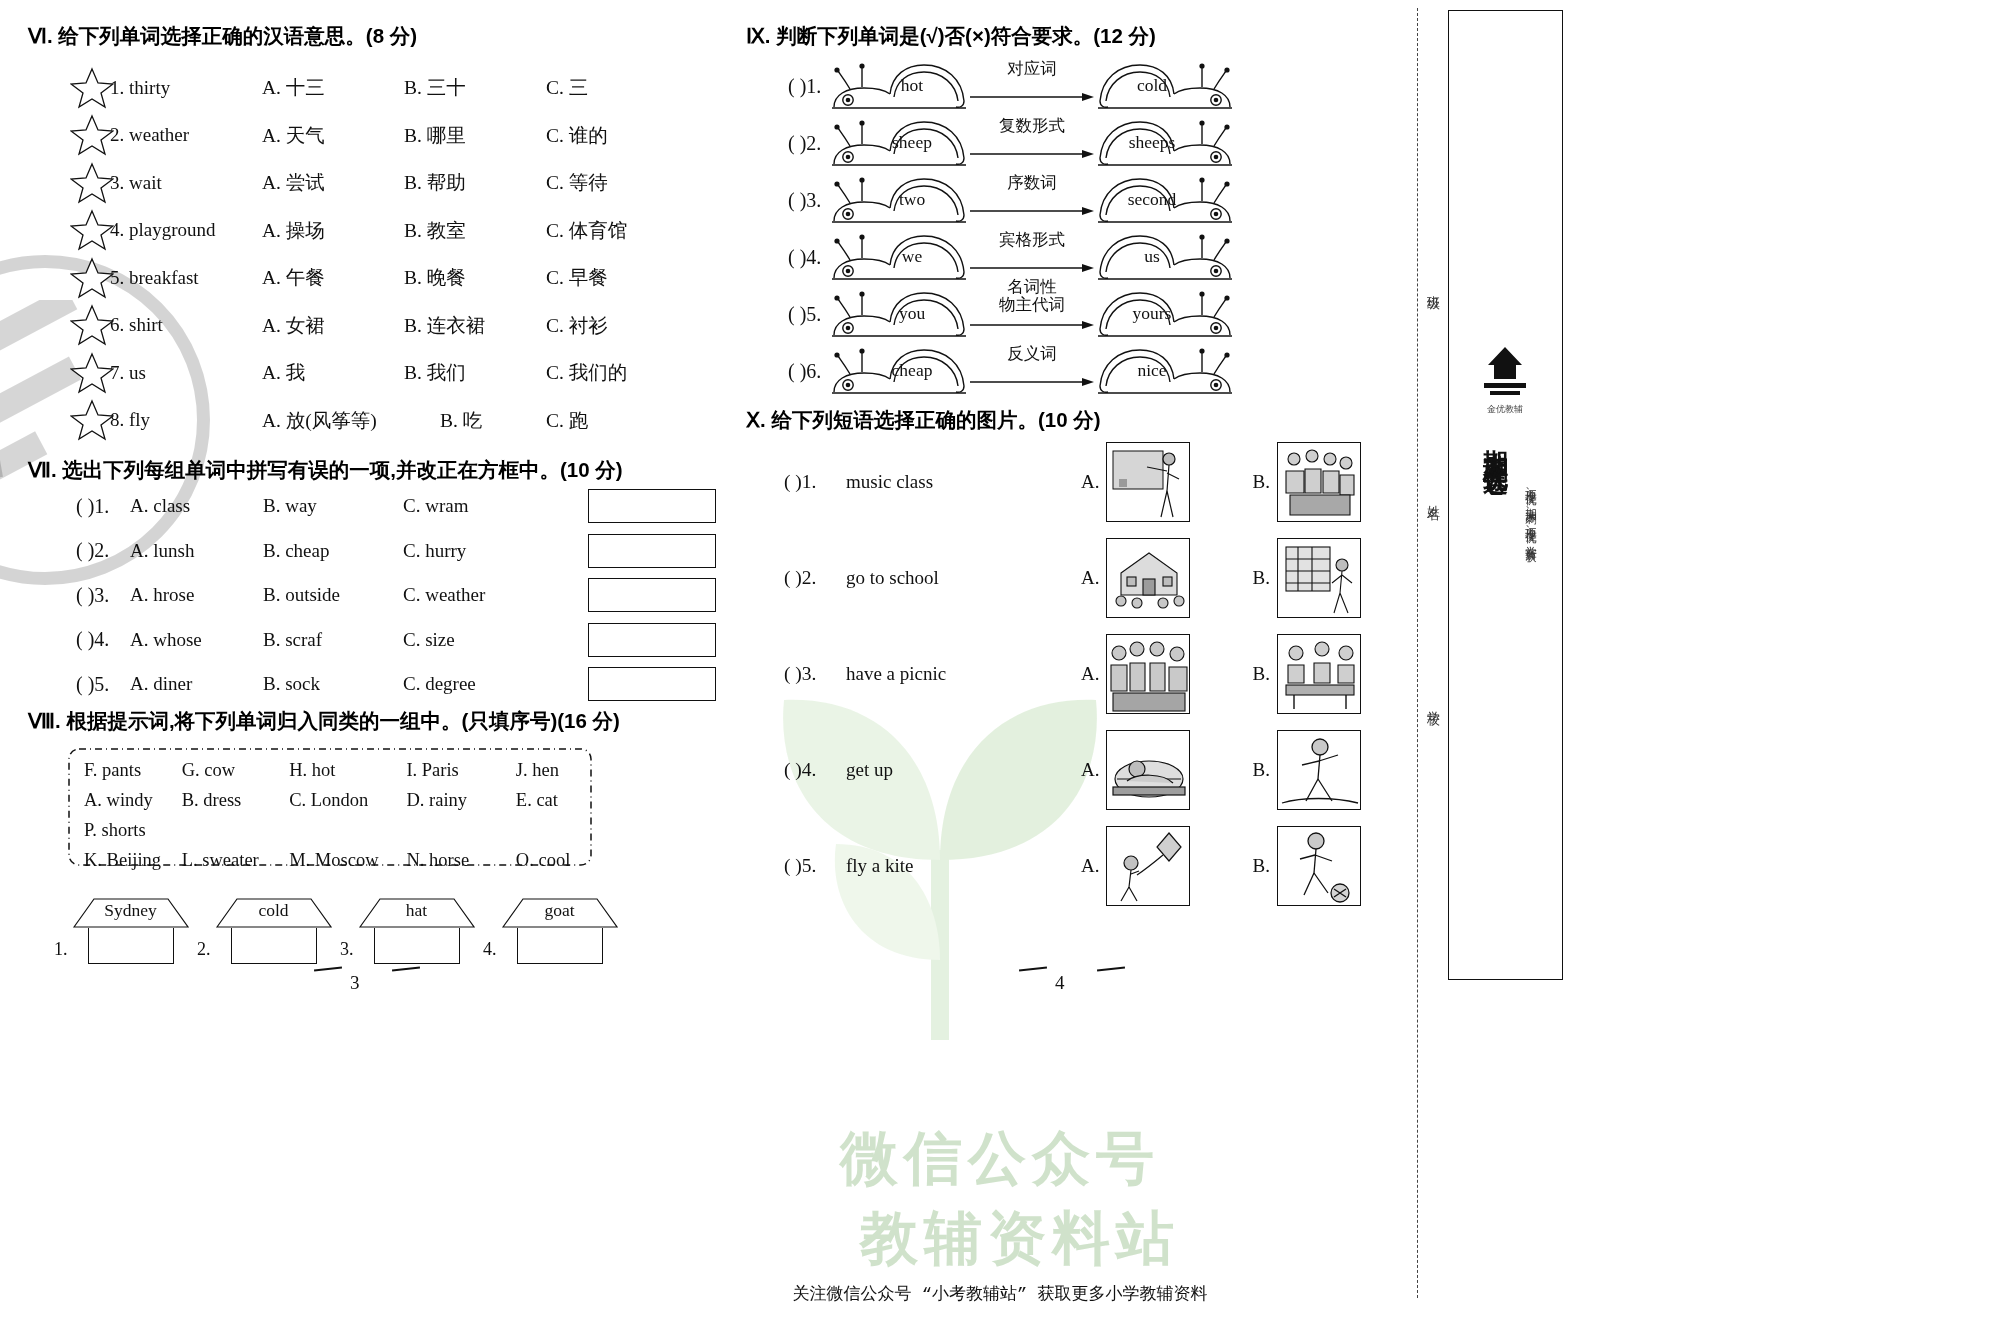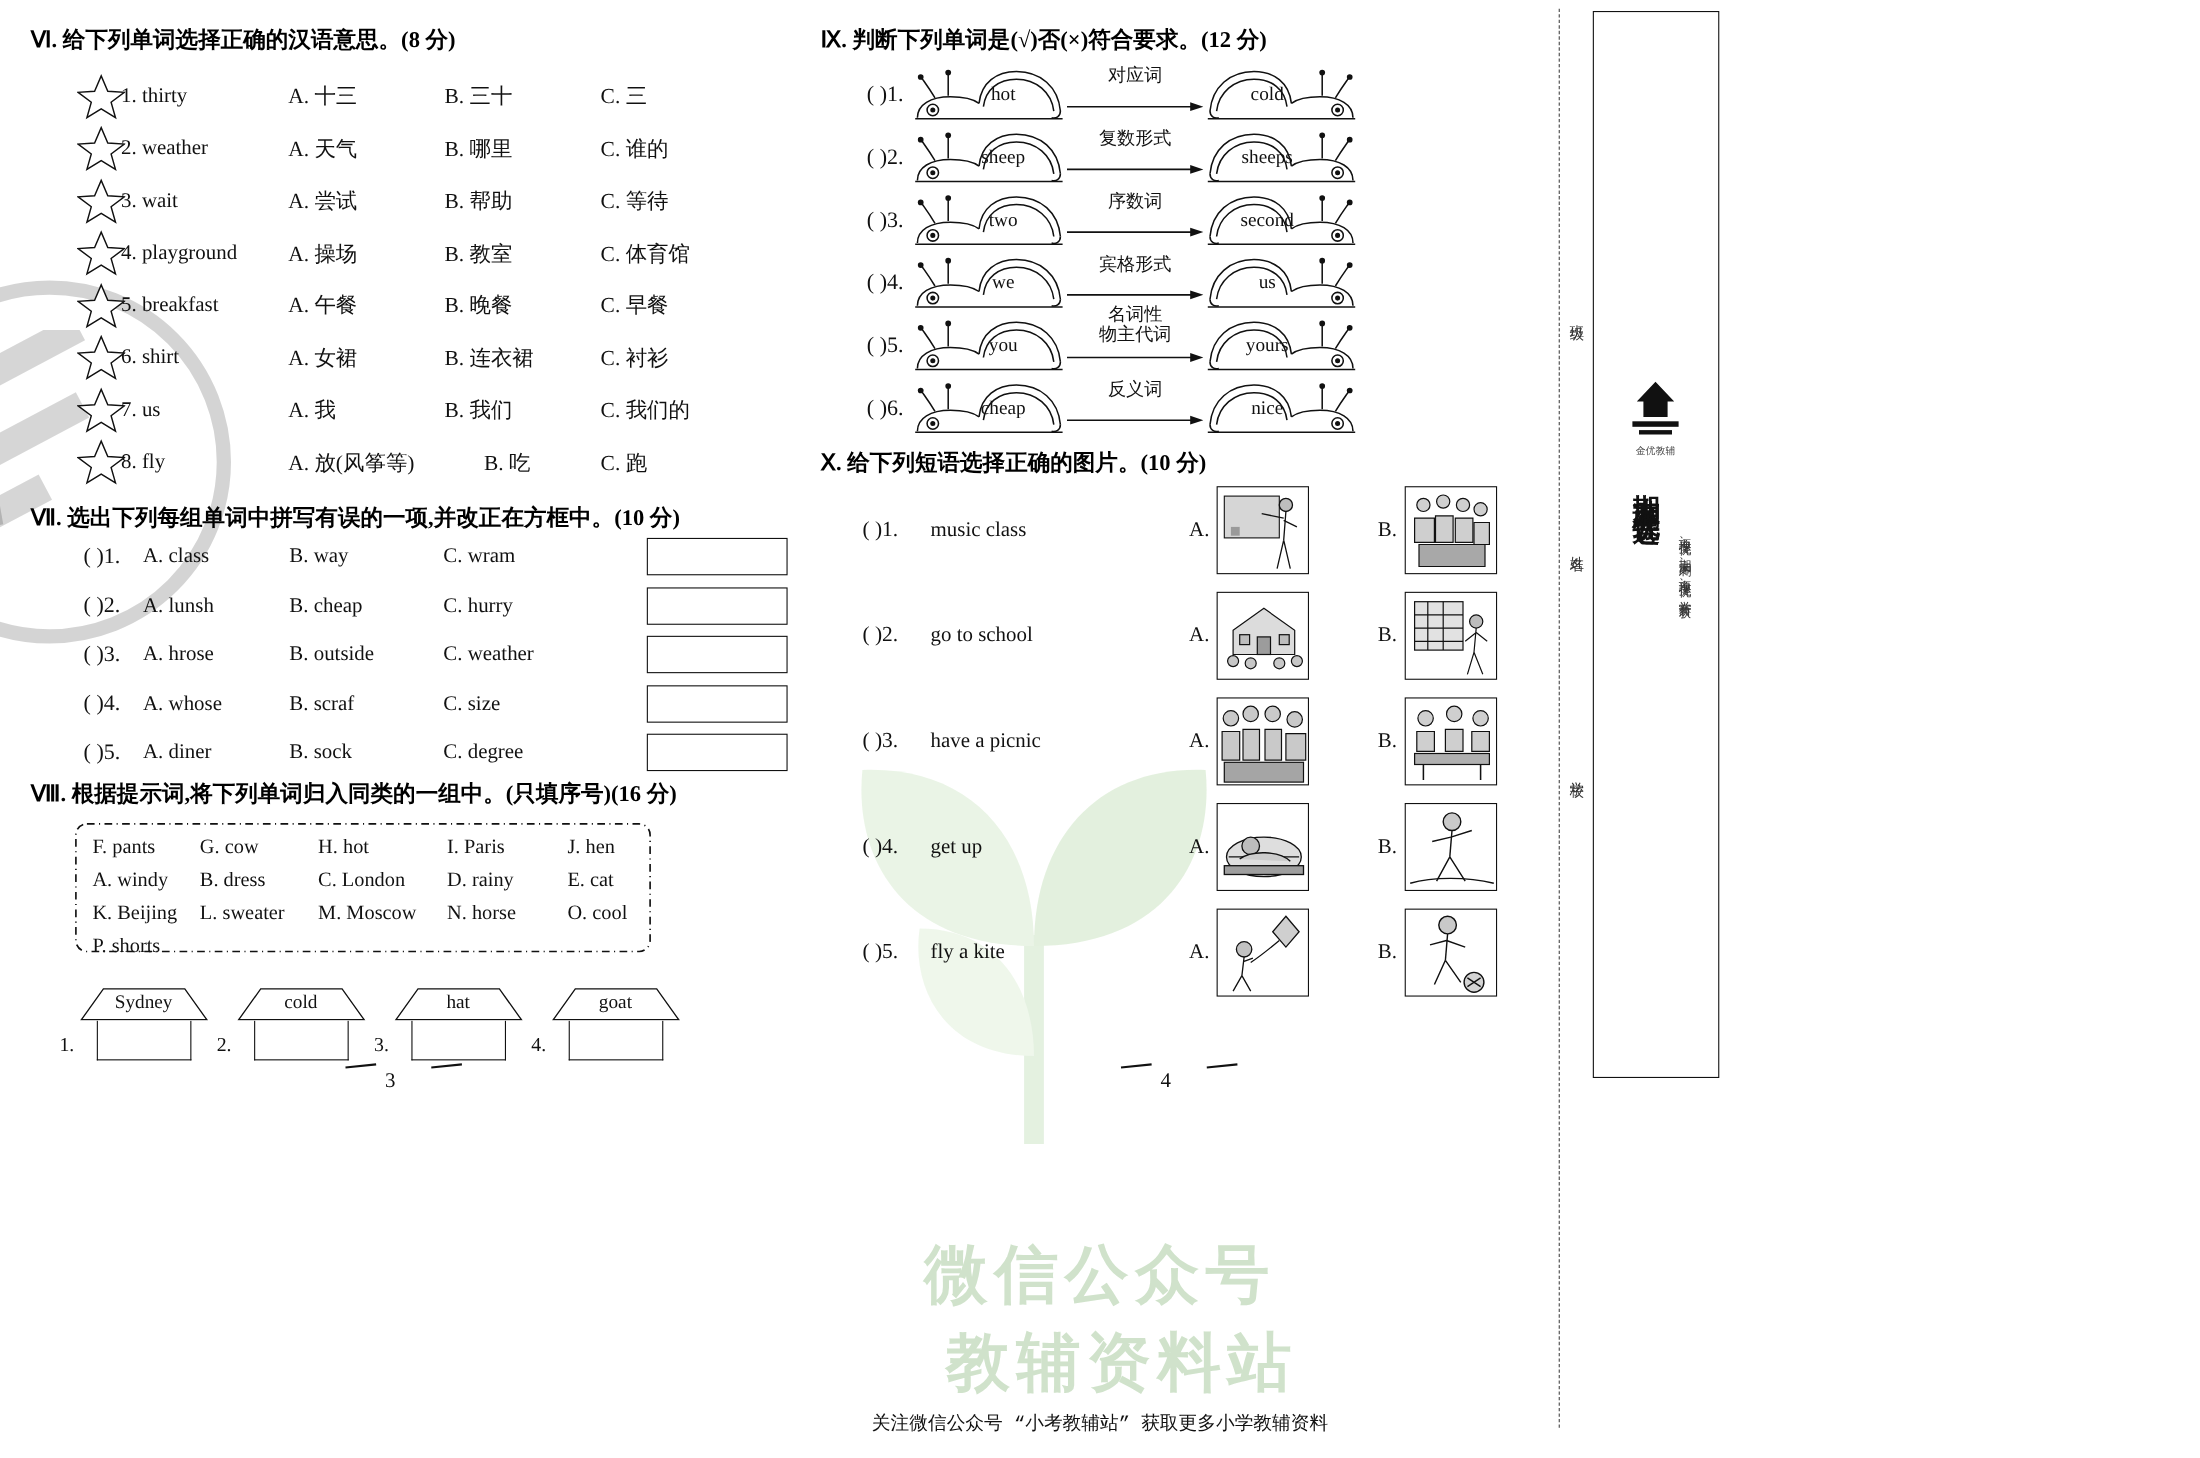--- a/index.html
+++ b/index.html
@@ -40,21 +40,21 @@
   .col-left{ position:absolute; left:28px; top:22px; width:700px; }
   .col-right{ position:absolute; left:746px; top:22px; width:660px; }
 
   .divider{
     position:absolute; left:1417px; top:8px; width:1px; height:1290px;
     border-left:1px dashed #444;
   }
 
   
   .sec-head{
-    font-family:Liberation Serif, serif;
+    font-family:Liberation Sans, sans-serif;
     font-weight:700; font-size:20.5px; color:#000;
     white-space:nowrap; letter-spacing:0px;
   }
 
   
   .q6-list{ margin-top:14px; }
   .q6-row{
     display:flex; align-items:center; height:47.5px; position:relative;
   }
   .star{
@@ -355,28 +355,28 @@
           <span class="bank-cell bc5">J. hen</span>
         </div>
         <div class="bank-row">
           <span class="bank-cell bc1">A. windy</span>
           <span class="bank-cell bc2">B. dress</span>
           <span class="bank-cell bc3">C. London</span>
           <span class="bank-cell bc4">D. rainy</span>
           <span class="bank-cell bc5">E. cat</span>
         </div>
         <div class="bank-row">
+          <span class="bank-cell bc1">P. shorts</span>
+        </div>
+        <div class="bank-row">
           <span class="bank-cell bc1">K. Beijing</span>
           <span class="bank-cell bc2">L. sweater</span>
           <span class="bank-cell bc3">M. Moscow</span>
           <span class="bank-cell bc4">N. horse</span>
           <span class="bank-cell bc5">O. cool</span>
-        </div>
-        <div class="bank-row">
-          <span class="bank-cell bc1">P. shorts</span>
         </div>
       </div>
     </div>
 
     <div class="houses">
       <div class="house-wrap">
         <span class="house-num">1.</span>
         <div class="house">
           <svg class="roof" viewBox="0 0 118 30">
               <polygon points="2,29 22,1 96,1 116,29" fill="#fff" stroke="#111" stroke-width="1.2"></polygon>

